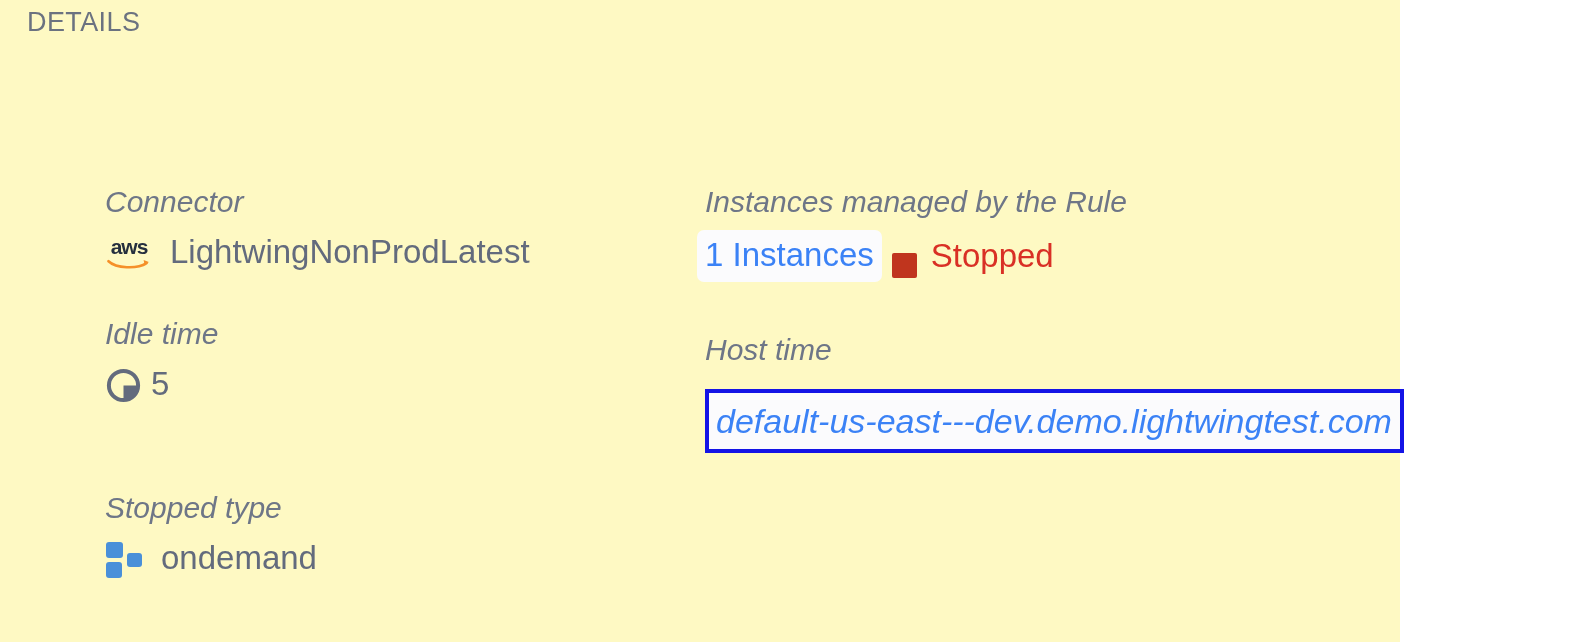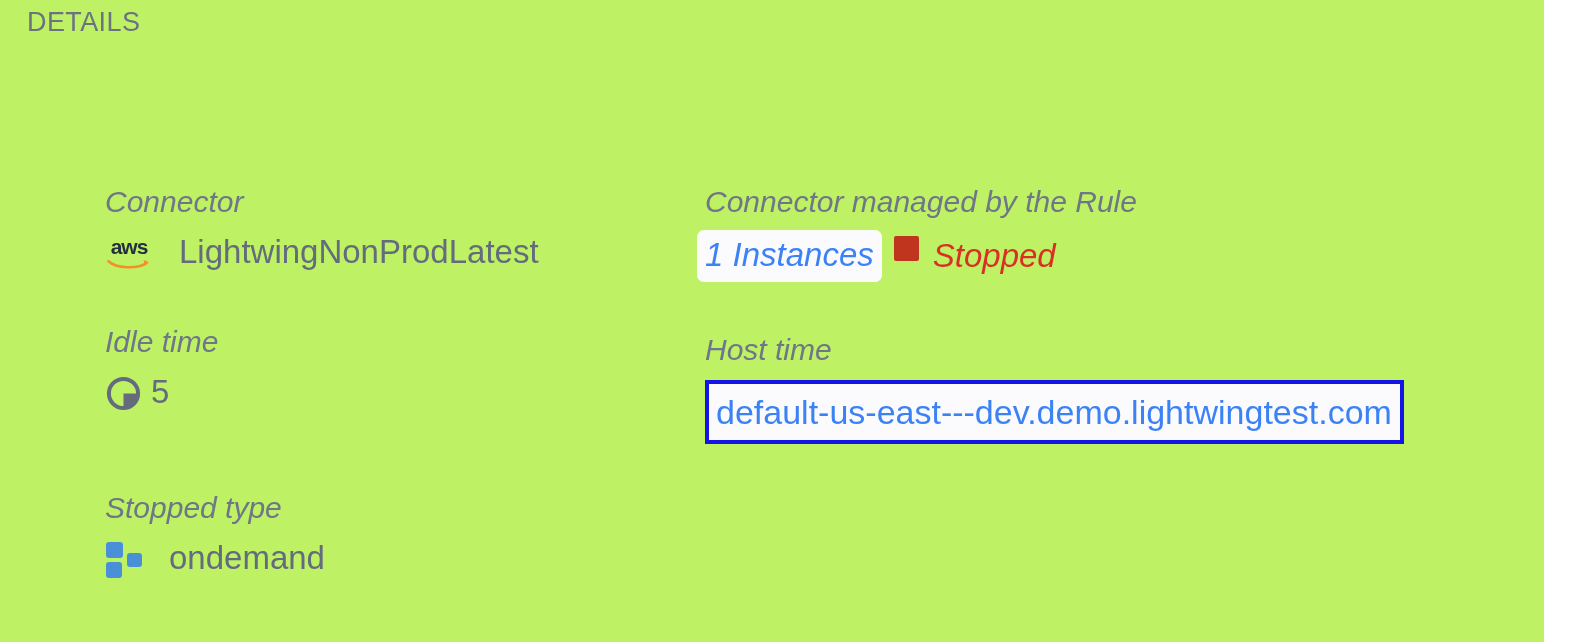--- a/index.html
+++ b/index.html
@@ -3,21 +3,21 @@
 <meta charset="utf-8">
 <style>
   * { margin:0; padding:0; box-sizing:border-box; }
   html, body {
     width:1596px; height:642px;
     background:#ffffff;
     font-family:"Liberation Sans", sans-serif;
     -webkit-font-smoothing:antialiased;
     overflow:hidden;
   }
-  .page { position:relative; width:1544px; height:642px; background:#bef264; }
+  .page { position:relative; width:1400px; height:642px; background:#fef9c3; }
 
   .details-header {
     position:absolute; left:27px; top:6px;
     font-size:27px; letter-spacing:0.4px;
     color:#6b7280; font-weight:400; line-height:1.2;
   }
 
   .grid { position:absolute; left:0; top:160px; width:1596px; }
   .row { position:relative; height:0; }
 
@@ -25,21 +25,21 @@
   .col-right { position:absolute; left:705px; width:880px; }
 
   .field-label {
     font-size:30px; color:#6e7687; font-weight:400;
     line-height:40px; white-space:nowrap;font-style:italic;
   }
   .field-value {
     margin-top:8px;
     font-size:33px; color:#636b7d; font-weight:400;
     line-height:44px; white-space:nowrap;
-    display:flex; align-items:center; gap:26px;
+    display:flex; align-items:center; gap:17px;
   }
 
   
   .aws-logo {
     display:inline-block; width:48px; height:36px;
     position:relative; flex:0 0 auto; top:2px;
   }
   .aws-logo .aws-text {
     position:absolute; left:0; top:0; width:48px;
     font-size:21px; font-weight:700; color:#252f3e;
@@ -58,34 +58,35 @@
   .instances-chip {
     display:inline-block;
     background:#fbfbfd;
     border-radius:7px;
     padding:4px 8px 6px 8px;
     margin-left:-8px;
     color:#3b82f6; font-size:33px; line-height:42px;
     white-space:nowrap; cursor:pointer;
     text-decoration:none;
   }
-  .status-wrap { display:flex; align-items:flex-start; gap:14px; margin-left:12px; }
+  .status-wrap { display:flex; align-items:flex-end; gap:14px; margin-left:2px; }
   .status-square {
     width:25px; height:25px; background:#c0351e; border-radius:2px;
     display:inline-block; flex:0 0 auto; position:relative; top:1px;
   }
   .status-text { color:#d93025; font-size:33px; line-height:42px; white-space:nowrap; }
 
   
   .annot-box {
     display:inline-block;
     border:4px solid #1414e6;
     background:#ffffff;
     padding:0;
-    margin-top:10px;
+    margin-top:19px;
+    font-style:italic;
   }
   .annot-box .link-inner {
     display:block;
     background:#fbfbfd;
     color:#3b82f6;
     font-size:34px; line-height:56px;
     padding:0 8px 0 7px;
     white-space:nowrap;
     text-decoration:none;
     cursor:pointer;
@@ -110,35 +111,35 @@
             <svg class="aws-smile" viewBox="0 0 44 14" xmlns="http://www.w3.org/2000/svg">
               <path d="M1.5 5.2 C 9 12.4, 30 13.4, 39.5 7.2" stroke="#f59029" stroke-width="2.6" fill="none" stroke-linecap="round"></path>
               <path d="M36.6 4.0 L 41.8 6.0 L 37.7 9.8 Z" fill="#f59029"></path>
             </svg>
           </span>
           <span>LightwingNonProdLatest</span>
         </div>
       </div>
 
       <div class="col-right" style="top:22px;">
-        <div class="field-label">Connector managed by the Rule</div>
-        <div class="field-value" style="gap:0;font-style:italic;">
+        <div class="field-label">Instances managed by the Rule</div>
+        <div class="field-value" style="gap:8px;">
           <a class="instances-chip">1 Instances</a>
           <span class="status-wrap">
             <span class="status-square"></span>
             <span class="status-text">Stopped</span>
           </span>
         </div>
       </div>
 
     </div>
 
     <div class="row">
 
-      <div class="col-left" style="top:162px;">
+      <div class="col-left" style="top:154px;">
         <div class="field-label">Idle time</div>
         <div class="field-value" style="gap:9px;">
           <span class="clock-icon">
             <svg viewBox="0 0 37 37" xmlns="http://www.w3.org/2000/svg">
               <circle cx="18.5" cy="18.5" r="14.6" fill="none" stroke="#636b7d" stroke-width="4"></circle>
               <path d="M18.5 18.5 L 18.5 5.4 A 13.1 13.1 0 0 1 31.6 18.5 Z" fill="none"></path>
               <path d="M18.5 18.5 L 33.1 18.5 A 14.6 14.6 0 0 1 18.5 33.1 Z" fill="#636b7d"></path>
             </svg>
           </span>
           <span>5</span>
@@ -151,21 +152,21 @@
           <a class="link-inner">default-us-east---dev.demo.lightwingtest.com</a>
         </div>
       </div>
 
     </div>
 
     <div class="row">
 
       <div class="col-left" style="top:328px;">
         <div class="field-label">Stopped type</div>
-        <div class="field-value" style="gap:24px;">
+        <div class="field-value" style="gap:16px;">
           <span class="squares-icon">
             <svg viewBox="0 0 40 38" xmlns="http://www.w3.org/2000/svg">
               <rect x="1" y="1" width="17" height="16" rx="3" fill="#4a90d9"></rect>
               <rect x="1" y="21" width="16" height="16" rx="3" fill="#4a90d9"></rect>
               <rect x="22" y="12" width="15" height="14" rx="3" fill="#4a90d9"></rect>
             </svg>
           </span>
           <span>ondemand</span>
         </div>
       </div>

